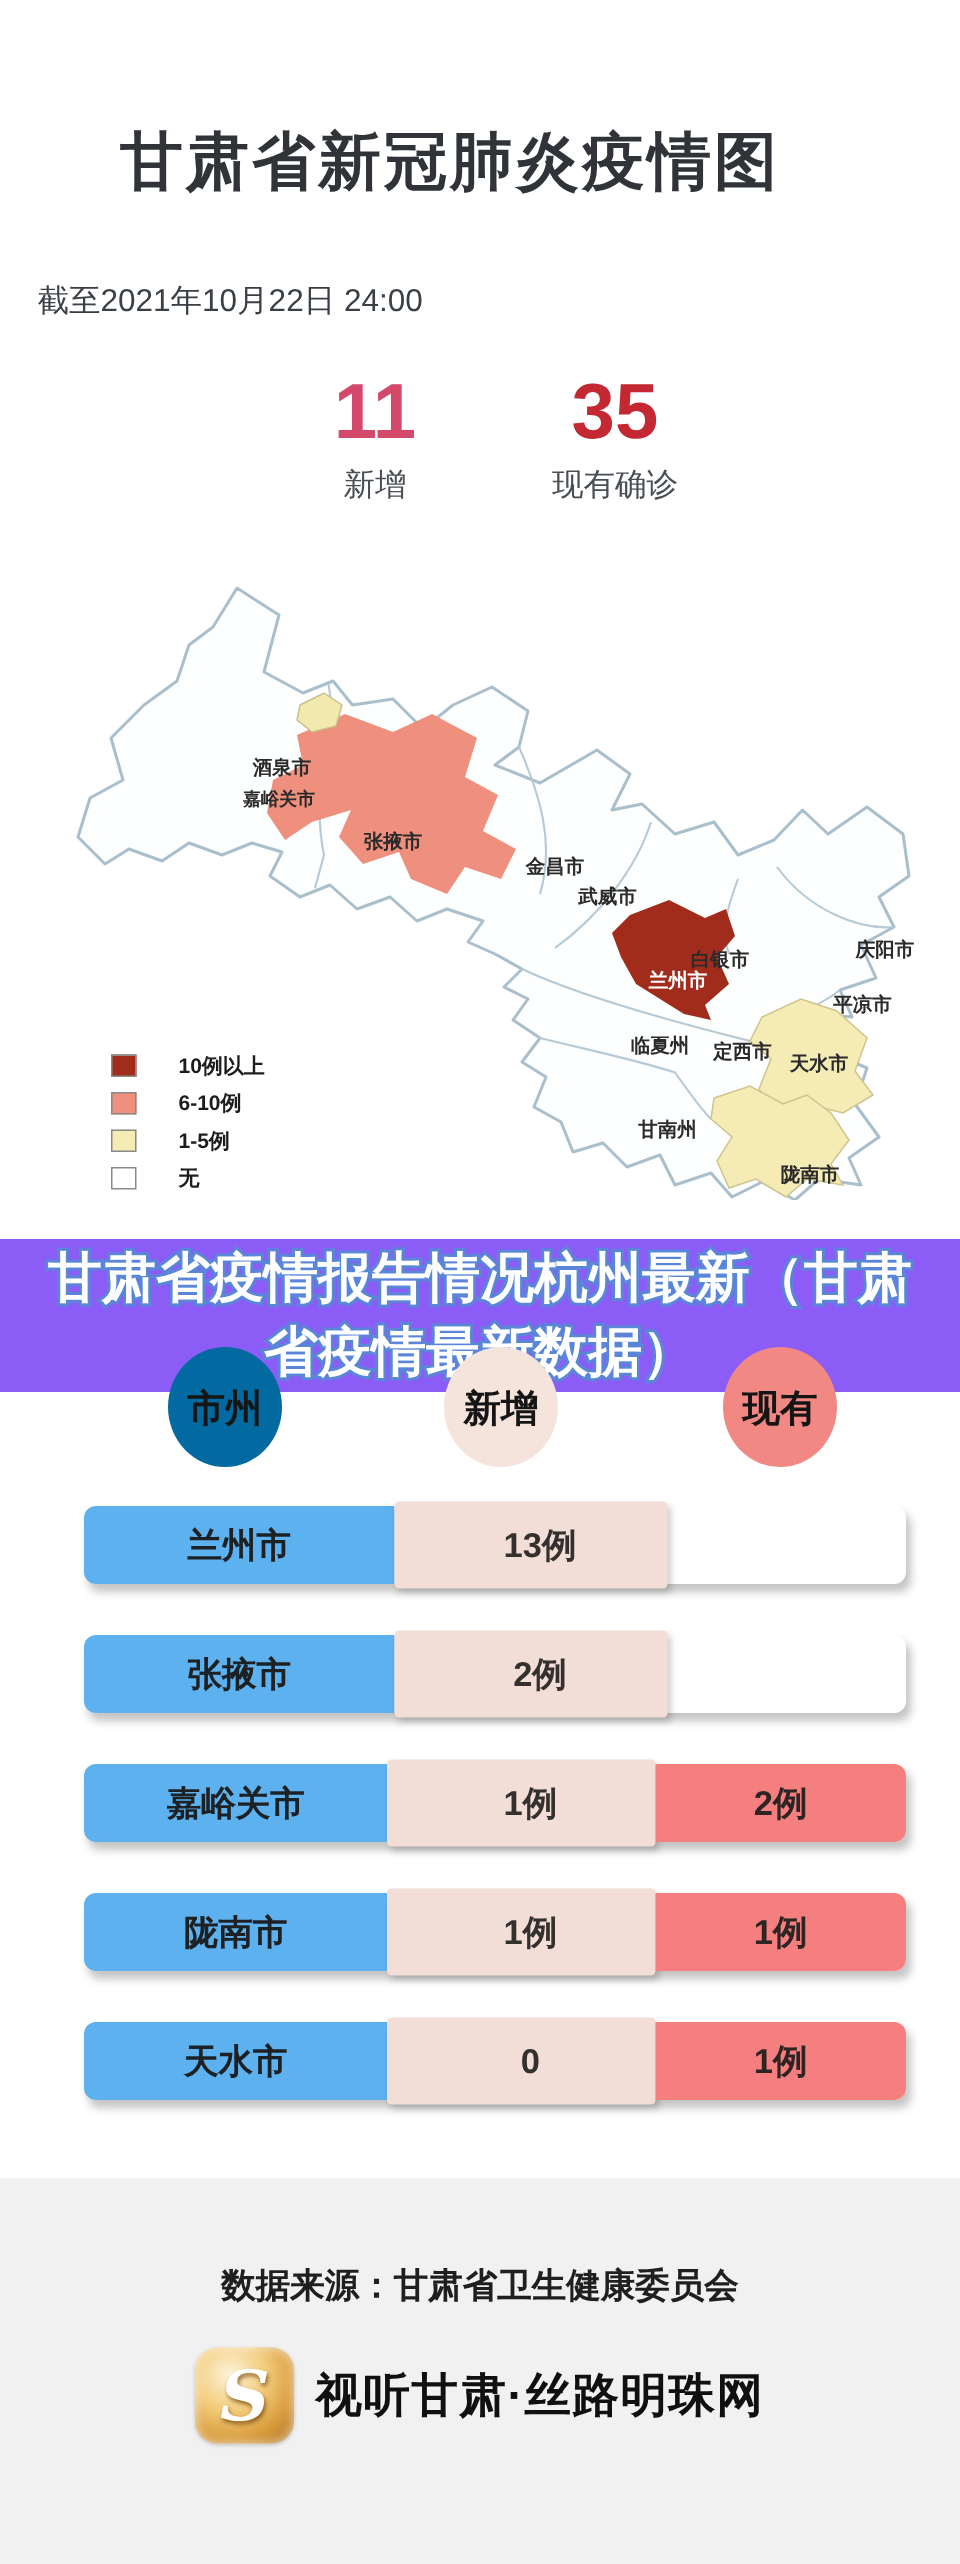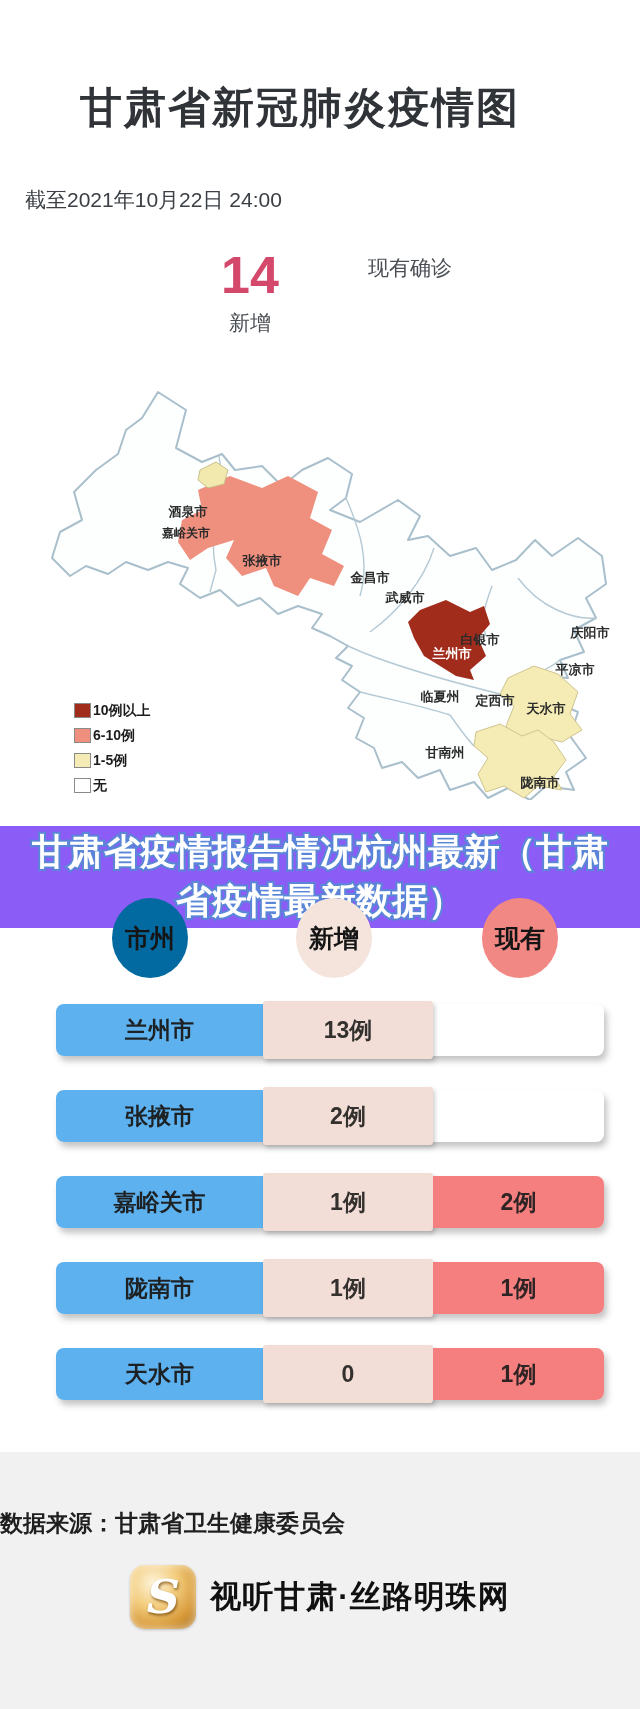--- a/index.html
+++ b/index.html
@@ -17,21 +17,21 @@
   #stat-active{left:340px;}
   .stat .num{font-size:52px;font-weight:700;line-height:1.05;}
   .stat .lbl{margin-top:6px;font-size:21px;color:#4a4f55;}
   
   #map-wrap{position:absolute;left:30px;top:370px;width:580px;height:430px;}
   #map-labels{position:absolute;left:0;top:0;width:640px;height:1709px;pointer-events:none;}
   .mlabel{position:absolute;transform:translate(-50%,-50%);font-size:13px;font-weight:600;
     color:#2b2b2b;white-space:nowrap;}
   
   #legend{position:absolute;left:74px;top:702px;}
-  .litem{display:flex;align-items:center;gap:2px;margin-bottom:8px;height:17px;}
+  .litem{display:flex;align-items:center;gap:28px;margin-bottom:8px;height:17px;}
   .lswatch{width:17px;height:15px;border:1px solid #8a8a8a;box-sizing:border-box;}
   .llabel{font-size:14px;font-weight:700;color:#1c1c1c;}
   
   #banner{position:absolute;top:806px;left:0;width:640px;height:102px;background:#8b5cf6;
     display:flex;align-items:center;justify-content:center;margin-top:20px;}
   #banner p{margin:0;width:610px;text-align:center;font-size:36px;font-weight:700;
     line-height:1.35;color:#ffffff;-webkit-text-stroke:4px #5b86d8;paint-order:stroke fill;
     text-shadow:0 0 1px #5b86d8;}
   
   #table-headers{position:absolute;top:898px;left:0;width:640px;height:84px;z-index:3;}
@@ -39,47 +39,48 @@
     display:flex;align-items:center;justify-content:center;font-size:25px;font-weight:700;color:#151515;
     transform:translateX(-50%);}
   
   #rows{position:absolute;top:1004px;left:56px;width:548px;}
   .row{position:relative;height:52px;margin-bottom:34px;display:flex;align-items:flex-start;
     border-radius:8px;box-shadow:3px 5px 6px rgba(60,60,60,0.30);}
   .cell{display:flex;align-items:center;justify-content:center;height:52px;
     font-size:23px;font-weight:700;color:#1e2124;}
   .c0{width:207px;background:#5cb1ee;border-radius:8px 0 0 8px;}
   .c1{width:170px;background:#f2ded7;height:58px;margin-top:-3px;border-radius:3px;
-    box-shadow:2px 3px 4px rgba(60,60,60,0.25);color:#33302e;}
+    box-shadow:2px 3px 4px rgba(60,60,60,0.25);color:#33302e;padding-left:12px;}
   .c2{width:171px;background:#f57f7f;border-radius:0 8px 8px 0;color:#2e2424;}
   
   #footer{position:absolute;top:1452px;left:0;width:640px;height:257px;background:#f1f1f1;}
-  #source{margin:56px 0 0 0;text-align:left;font-size:23px;font-weight:700;color:#1f1f1f;}
+  #source{margin:56px 0 0 0;text-align:center;font-size:23px;font-weight:700;color:#1f1f1f;}
   #brandrow{margin-top:26px;display:flex;justify-content:center;align-items:center;gap:14px;}
   #logo{width:66px;height:64px;border-radius:15px;flex:0 0 auto;
     background:radial-gradient(circle at 35% 28%,#fdf3d8 0%,#f3cd7e 38%,#d89a3a 70%,#a86f1c 100%);
     display:flex;align-items:center;justify-content:center;
     box-shadow:inset 0 0 8px rgba(255,255,255,0.7),0 1px 3px rgba(0,0,0,0.2);}
   #logo span{font-family:"DejaVu Serif","Liberation Serif",serif;font-style:italic;font-weight:700;
     font-size:46px;color:#ffffff;text-shadow:1px 2px 3px rgba(120,75,10,0.8);line-height:1;}
   #brandcol{display:flex;flex-direction:column;}
   #brand{font-size:31px;font-weight:700;color:#101010;letter-spacing:1px;}
   #org{margin-top:5px;font-size:24px;font-weight:600;color:#111111;letter-spacing:1.5px;}
 </style>
 </head>
 <body>
 
 <div id="title">甘肃省新冠肺炎疫情图</div>
 <div id="date">截至2021年10月22日 24:00</div>
 
 <div class="stat" id="stat-new">
-  <div class="num" style="color: rgb(212, 73, 107);">14</div>
+  <div class="num" style="color: rgb(212, 73, 107);">11</div>
   <div class="lbl">新增</div>
 </div>
 <div class="stat" id="stat-active">
+  <div class="num" style="color: rgb(195, 40, 51);">35</div>
   <div class="lbl">现有确诊</div>
 </div>
 
 <div id="map-wrap">
   <svg width="580" height="430" viewBox="0 0 580 430">
     <path d="M128,22 L156,40 L146,78 L172,92 L192,84 L205,100 L232,96 L252,116 L272,100 L298,88 L322,104 L316,128 L300,140 L330,152 L368,130 L390,146 L378,170 L398,166 L420,186 L446,178 L462,200 L486,190 L505,170 L522,186 L548,168 L572,186 L576,214 L556,228 L566,248 L544,260 L554,282 L530,290 L538,308 L512,306 L520,330 L548,342 L540,366 L556,388 L536,402 L544,420 L516,416 L500,430 L478,418 L458,428 L444,412 L420,420 L410,400 L388,408 L372,392 L352,398 L344,378 L326,368 L334,348 L318,338 L330,322 L312,310 L322,296 L306,288 L318,276 L300,266 L282,258 L292,244 L268,236 L248,244 L230,228 L208,236 L190,220 L170,228 L150,214 L158,198 L138,192 L118,200 L96,192 L78,204 L56,196 L40,206 L22,188 L30,162 L52,150 L44,122 L66,100 L88,84 L96,60 L112,48 Z" fill="#fdfefe" stroke="#a9bfcc" stroke-width="2" stroke-linejoin="round"></path>
     <g fill="none" stroke="#b6cad5" stroke-width="1.4">
       <path d="M189,86 C196,120 176,152 186,200 L180,222"></path>
       <path d="M316,128 C330,160 340,192 330,226"></path>
       <path d="M404,178 C394,210 368,242 340,262"></path>

